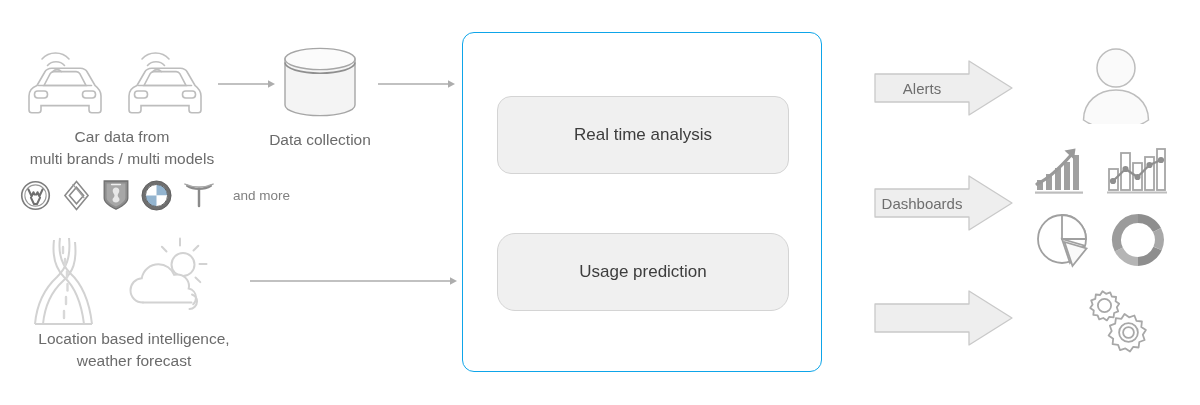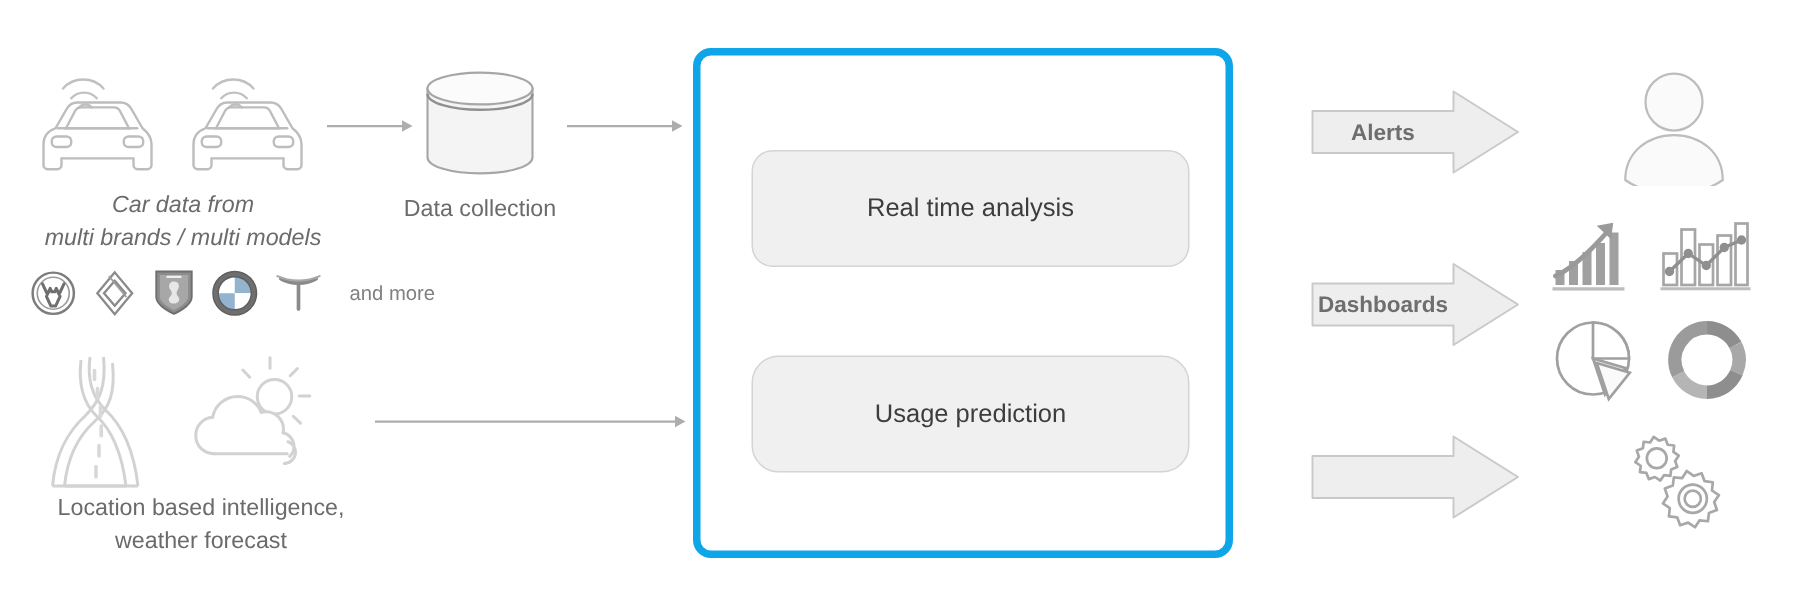--- a/index.html
+++ b/index.html
@@ -24,21 +24,21 @@
   }
   .muted-sm{
     color:#808080;
     font-size:13.5px;
   }
 
   
   #process-box{
     left:462px; top:32px;
     width:360px; height:340px;
-    border:5px solid #0ea5e9;
+    border:1px solid #0ea5e9;
     border-radius:12px;
     background:#ffffff;
     box-sizing:border-box;
   }
   .process-card{
     position:absolute;
     left:34px;
     width:292px;
     height:78px;
     background:#f0f0f0;
@@ -66,21 +66,20 @@
   }
   .block-arrow svg{display:block;}
   .block-arrow .ba-text{
     position:absolute;
     left:0; top:0;
     width:96px; height:58px;
     display:flex;align-items:center;justify-content:center;
     color:#6e6e6e;
     font-size:15px;
     pointer-events:none;
-    font-weight:bold;
   }
 
   
   .icon-wrap svg{display:block;}
 </style>
 </head>
 <body>
 
 <div id="canvas">
 
@@ -103,21 +102,21 @@
       <path d="M31.5 31.5c4.4-5 12.6-5 17 0" opacity="0.95"></path>
       <path d="M36.8 37.6c2.2-2.6 6.2-2.6 8.4 0" opacity="0.95"></path>
       <path d="M13 62c0-6 4-9 8-10.5l7.5-13c1.6-3 4-4.2 7.3-4.2h28.4c3.3 0 5.7 1.2 7.3 4.2l7.5 13C80.9 53 85 56 85 62v14c0 1.6-1.2 2.8-2.8 2.8h-6.4c-1.6 0-2.8-1.2-2.8-2.8v-4.4H25v4.4c0 1.6-1.2 2.8-2.8 2.8h-6.4C14.2 78.8 13 77.6 13 76z"></path>
       <path d="M22.5 51.5h53"></path>
       <path d="M28 51.5l6.2-11.8c.8-1.5 1.9-2.1 3.6-2.1h22.4c1.7 0 2.8.6 3.6 2.1L70 51.5z"></path>
       <rect x="18.5" y="57" width="13" height="7" rx="3.2"></rect>
       <rect x="66.5" y="57" width="13" height="7" rx="3.2"></rect>
     </svg>
   </div>
 
-  <div class="abs lbl" id="cars-caption" style="left:6px;top:126px;width:232px;font-style:italic;">Car data from
+  <div class="abs lbl" id="cars-caption" style="left:6px;top:126px;width:232px;">Car data from
 multi brands / multi models</div>
 
   <div class="abs" id="brand-strip" style="left:20px;top:178px;height:34px;display:flex;align-items:center;gap:11px;justify-content:flex-end;">
 
     <span class="icon-wrap">
       <svg width="31" height="31" viewBox="0 0 32 32" fill="none">
         <circle cx="16" cy="16" r="14.2" stroke="#7d7d7d" stroke-width="1.7"></circle>
         <circle cx="16" cy="16" r="11" stroke="#9a9a9a" stroke-width="1.1"></circle>
         <path d="M8.6 9.6l3.4 7.2 1.9-4.2 1.1 2.4h2l1.1-2.4 1.9 4.2 3.4-7.2M11.3 18.2l3.1 6.6h3.2l3.1-6.6" stroke="#6f6f6f" stroke-width="2.1" stroke-linejoin="round" stroke-linecap="round"></path>
       </svg>

